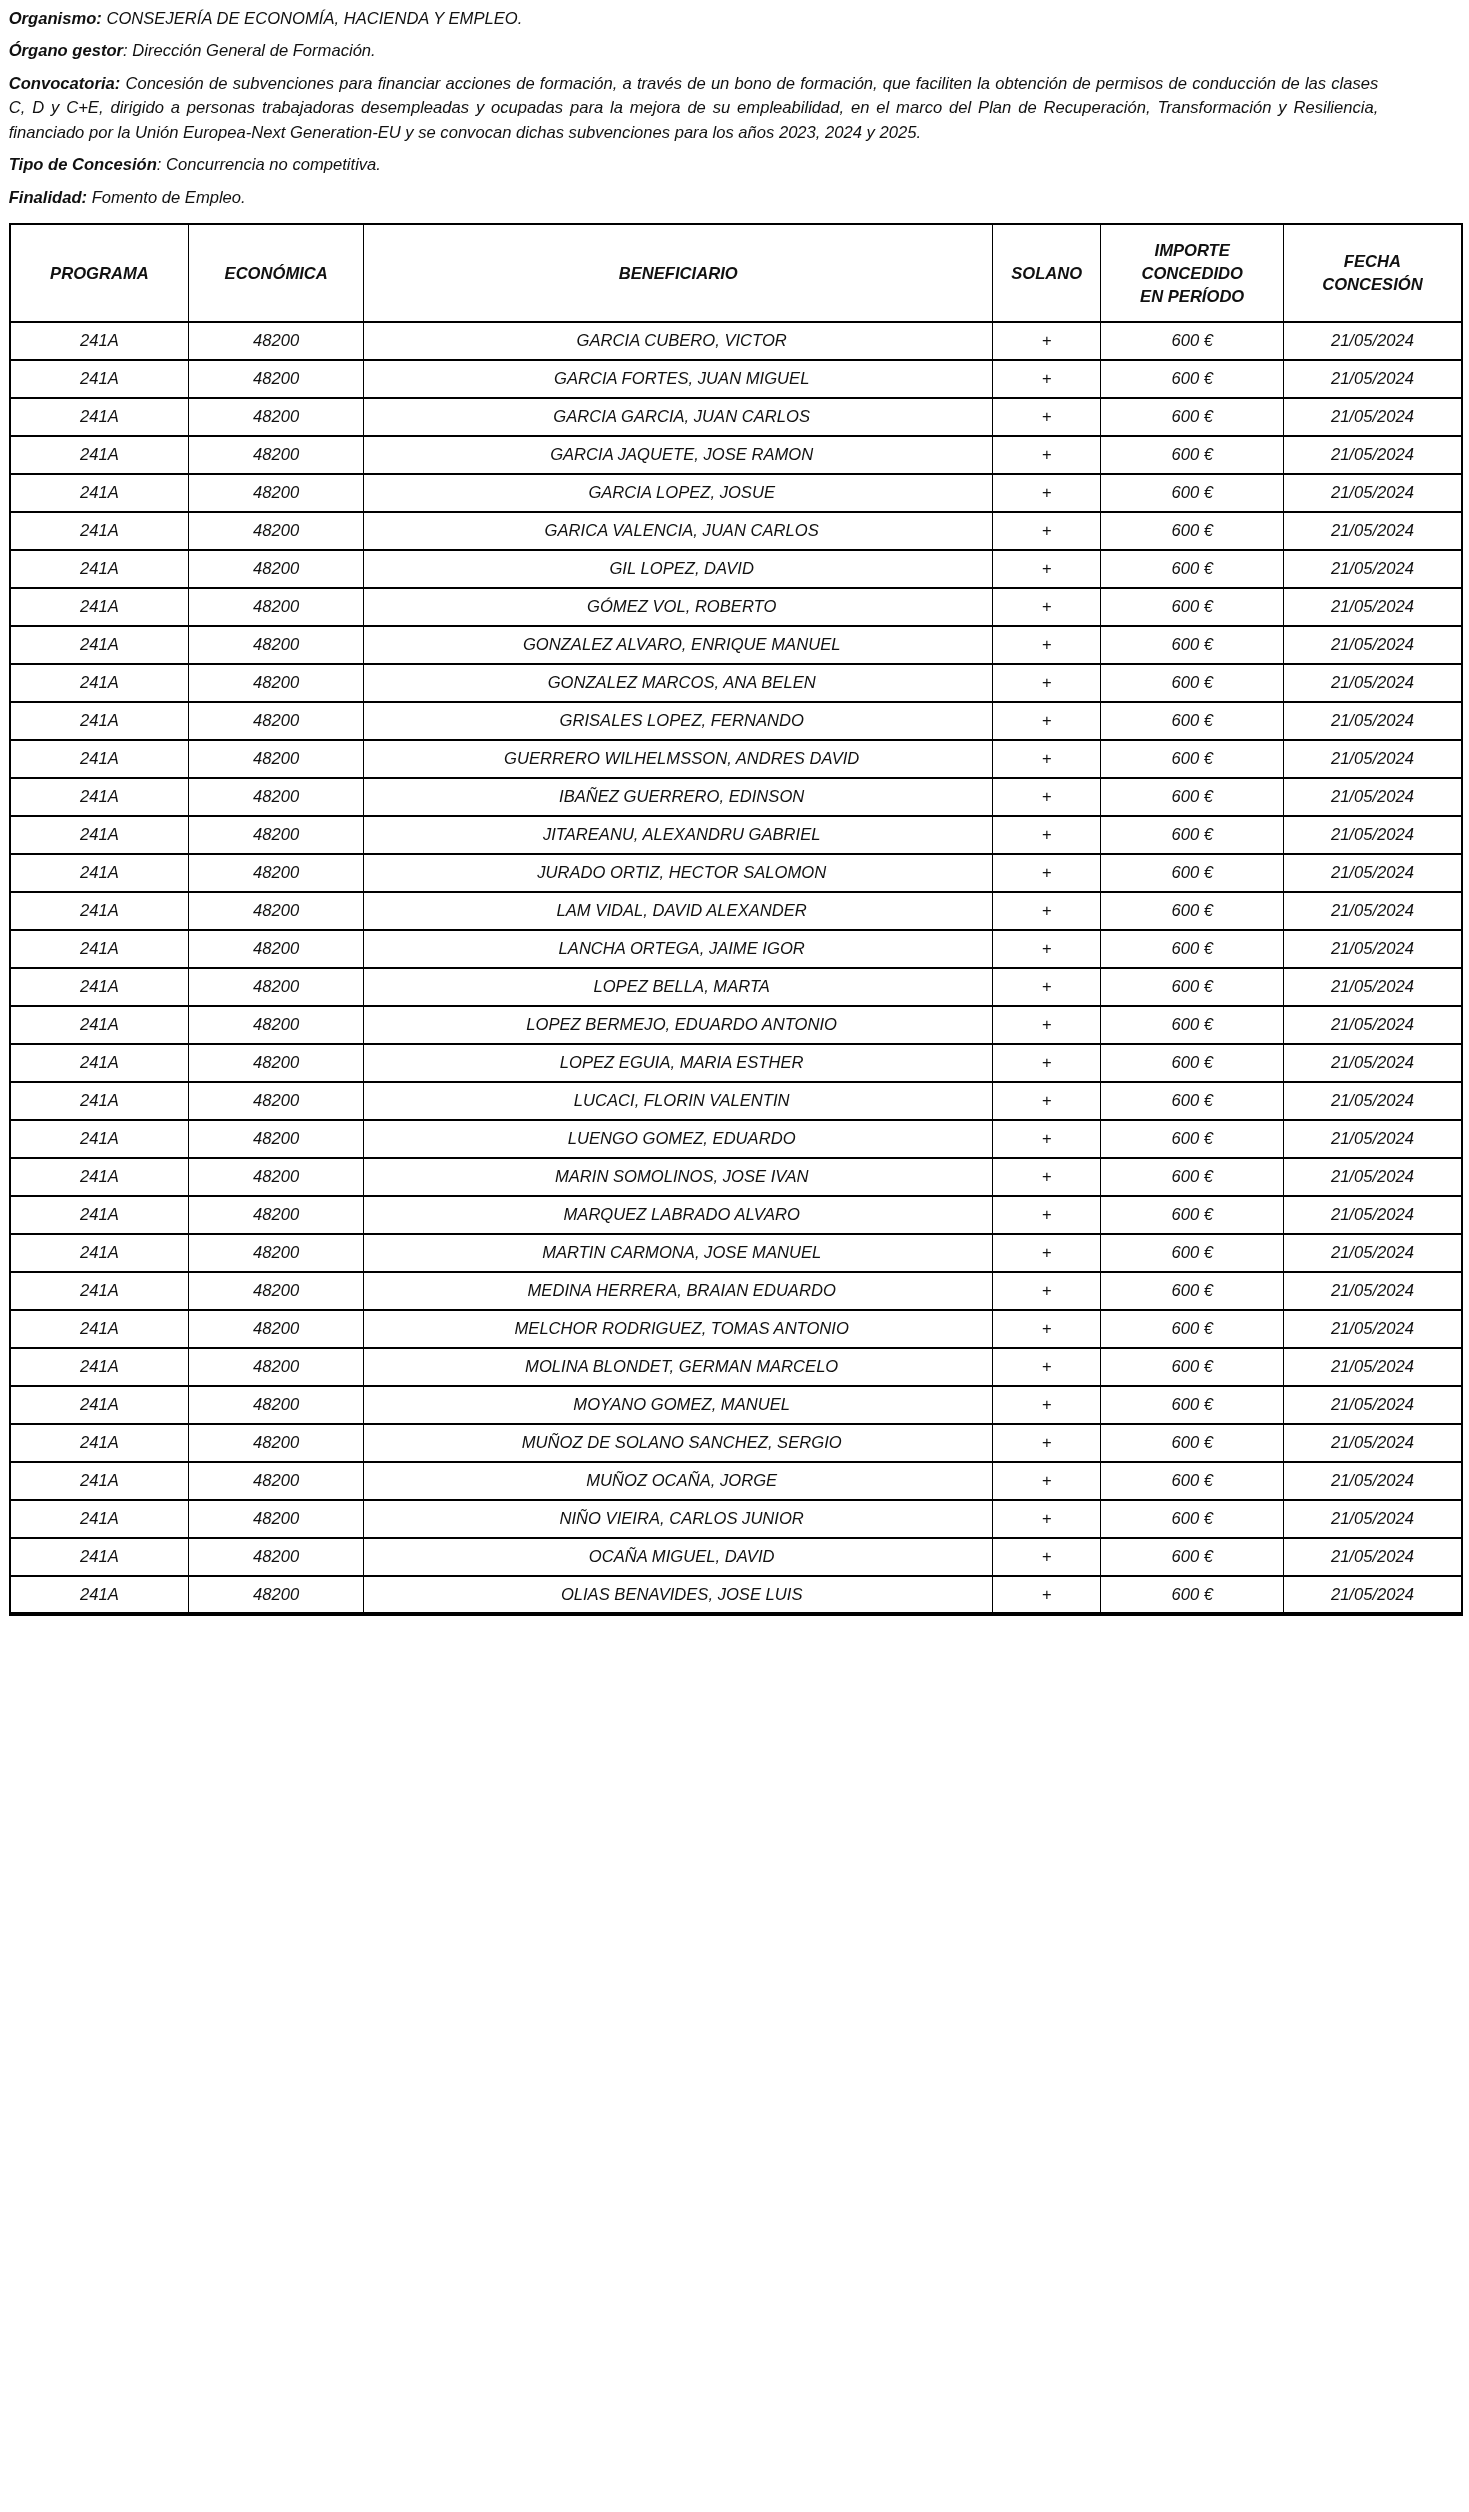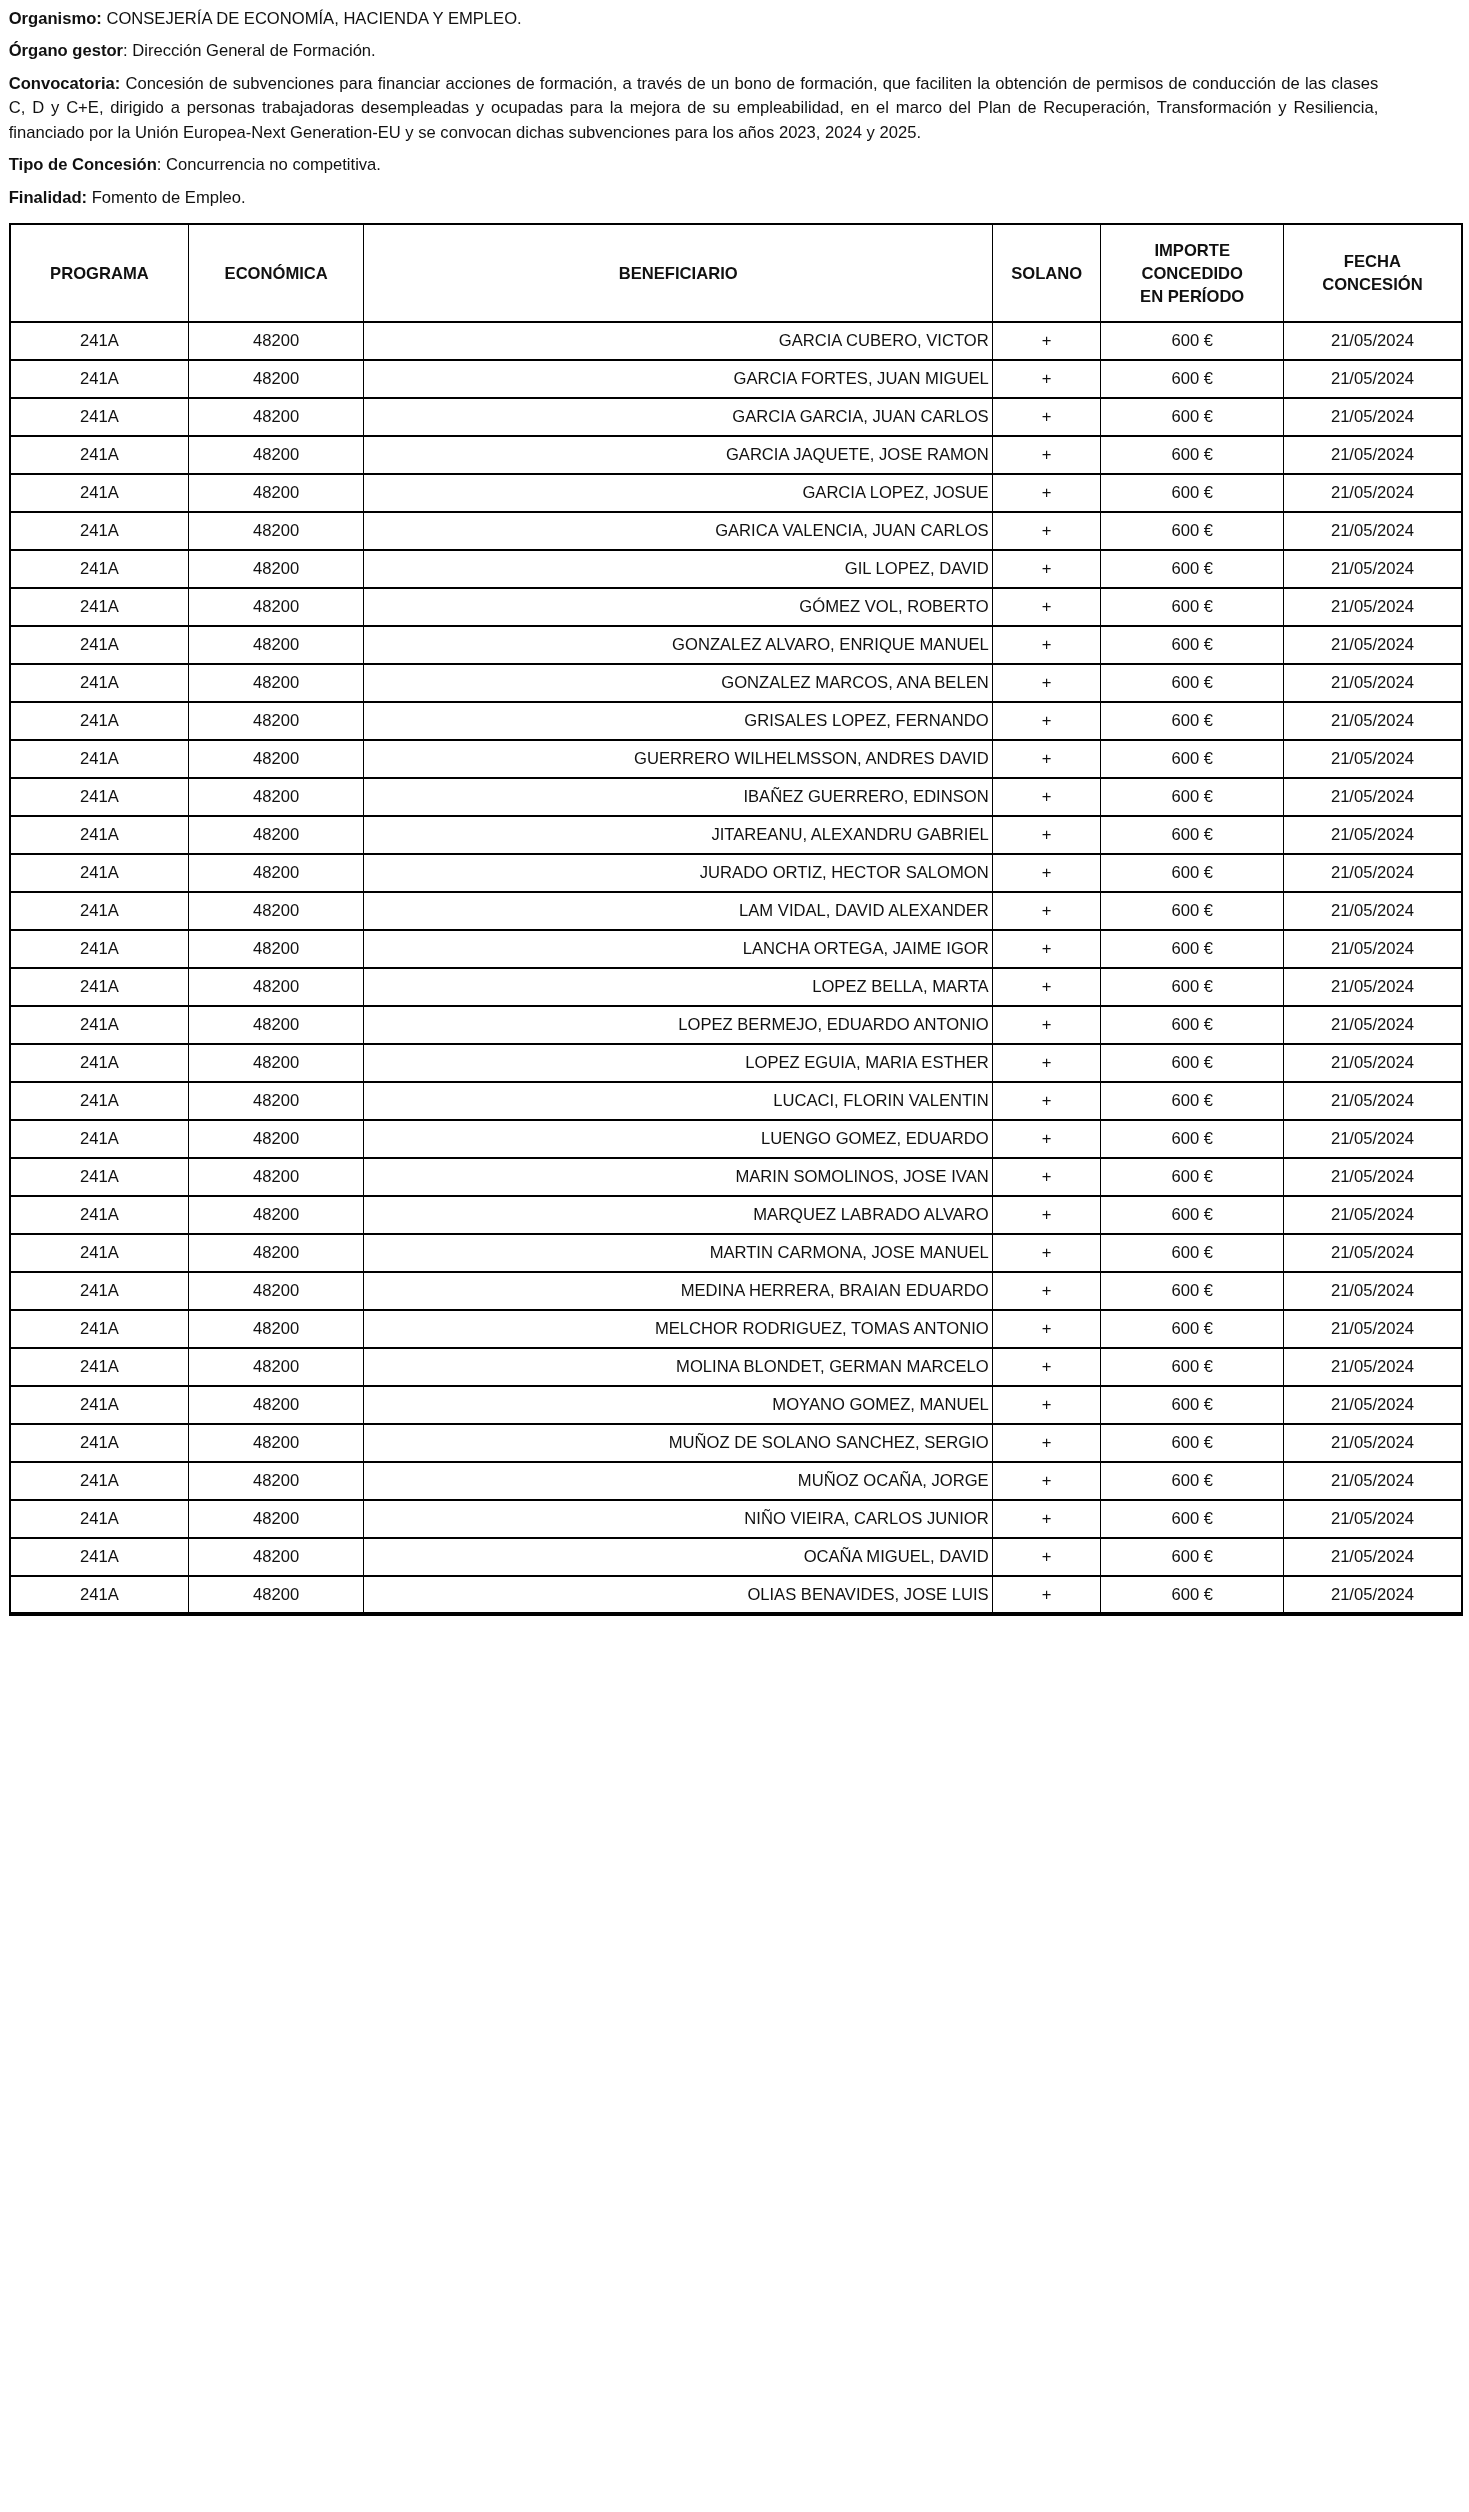--- a/index.html
+++ b/index.html
@@ -11,20 +11,21 @@
     width: 1470px;
     height: 2512px;
     font-family: "Liberation Sans", sans-serif;
     color: #111111;
     position: relative;
   }
   .page {
     padding: 7px 8.7px 0 8.7px;
     box-sizing: border-box;
     width: 1387px;
+    font-style: italic;
   }
   p.field {
     margin: 0 0 7.9px 0;
     font-size: 16.6px;
     line-height: 24.5px;
     color: #111111;
   }
   p.field.justified {
     text-align: justify;
   }
@@ -58,21 +59,21 @@
     white-space: pre-line;
     padding: 0 3.5px;
   }
   table.grants tbody td {
     height: 38px;
     vertical-align: middle;
     text-align: center;
     padding: 0 3.5px;
   }
   table.grants tbody td.col-beneficiario {
-    text-align: right;
+    text-align: center;
     padding-left: 10.5px;
   }
 </style>
 </head>
 <body>
 
 <div class="page">
 
   <p class="field"><span class="lbl">Organismo:</span><span> CONSEJERÍA DE ECONOMÍA, HACIENDA Y EMPLEO.</span></p>
 

